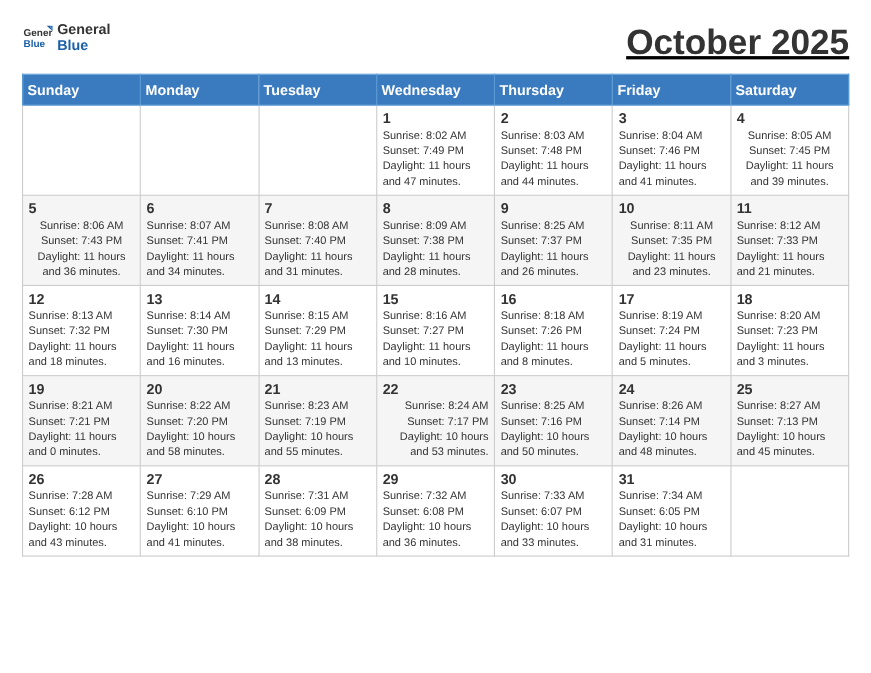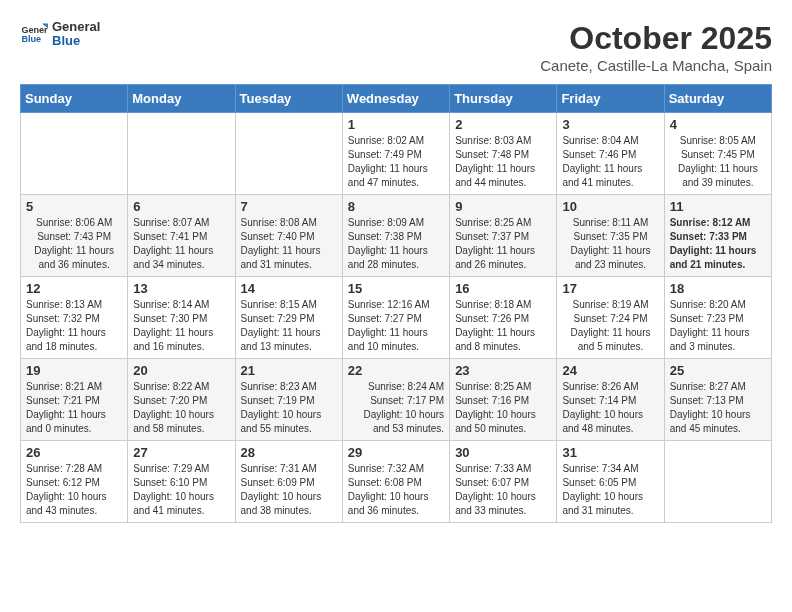--- a/index.html
+++ b/index.html
@@ -20,20 +20,21 @@
       display: flex;
       align-items: center;
       gap: 4px;
     }
     .logo-icon {
       width: 28px;
       height: 28px;
     }
     .title-section {
       text-align: right;
+      text-decoration: underline;
     }
     .main-title {
       font-size: 32px;
       font-weight: bold;
       color: #333;
     }
     .subtitle {
       font-size: 15px;
       color: #555;
     }
@@ -90,21 +91,20 @@
       <polygon points="32,5 40,12 36,5" fill="#1a5fa8"></polygon>
       <polygon points="36,5 40,12 40,5" fill="#3a7abf"></polygon>
     </svg>
     <div>
       <div style="font-size:13px; font-weight:bold; color:#333; line-height:1.1;">General</div>
       <div style="font-size:13px; font-weight:bold; color:#1a5fa8; line-height:1.1;">Blue</div>
     </div>
   </div>
   <div class="title-section">
     <div class="main-title">October 2025</div>
-    <div class="subtitle">Canete, Castille-La Mancha, Spain</div>
   </div>
 </div>
 
 <table class="calendar">
   <thead>
     <tr>
     <th>Sunday</th>
         <th>Monday</th>
         <th>Tuesday</th>
         <th>Wednesday</th>
@@ -185,21 +185,21 @@
         </td>
         <td class="shaded">
           <div class="day-number">10</div>
           <div class="day-info" style="white-space: pre-line; text-align: center;">Sunrise: 8:11 AM
 Sunset: 7:35 PM
 Daylight: 11 hours
 and 23 minutes.</div>
         </td>
         <td class="shaded">
           <div class="day-number">11</div>
-          <div class="day-info" style="white-space: pre-line; font-weight: bold;">Sunrise: 8:12 AM
+          <div class="day-info" style="white-space: pre-line;">Sunrise: 8:12 AM
 Sunset: 7:33 PM
 Daylight: 11 hours
 and 21 minutes.</div>
         </td>
       </tr>
       <tr>
         <td>
           <div class="day-number">12</div>
           <div class="day-info" style="white-space: pre-line;">Sunrise: 8:13 AM
 Sunset: 7:32 PM
@@ -215,35 +215,35 @@
         </td>
         <td>
           <div class="day-number">14</div>
           <div class="day-info" style="white-space: pre-line;">Sunrise: 8:15 AM
 Sunset: 7:29 PM
 Daylight: 11 hours
 and 13 minutes.</div>
         </td>
         <td>
           <div class="day-number">15</div>
-          <div class="day-info" style="white-space: pre-line;">Sunrise: 12:16 AM
+          <div class="day-info" style="white-space: pre-line;">Sunrise: 8:16 AM
 Sunset: 7:27 PM
 Daylight: 11 hours
 and 10 minutes.</div>
         </td>
         <td>
           <div class="day-number">16</div>
           <div class="day-info" style="white-space: pre-line;">Sunrise: 8:18 AM
 Sunset: 7:26 PM
 Daylight: 11 hours
 and 8 minutes.</div>
         </td>
         <td>
           <div class="day-number">17</div>
-          <div class="day-info" style="white-space: pre-line; text-align: center;">Sunrise: 8:19 AM
+          <div class="day-info" style="white-space: pre-line;">Sunrise: 8:19 AM
 Sunset: 7:24 PM
 Daylight: 11 hours
 and 5 minutes.</div>
         </td>
         <td>
           <div class="day-number">18</div>
           <div class="day-info" style="white-space: pre-line;">Sunrise: 8:20 AM
 Sunset: 7:23 PM
 Daylight: 11 hours
 and 3 minutes.</div>

